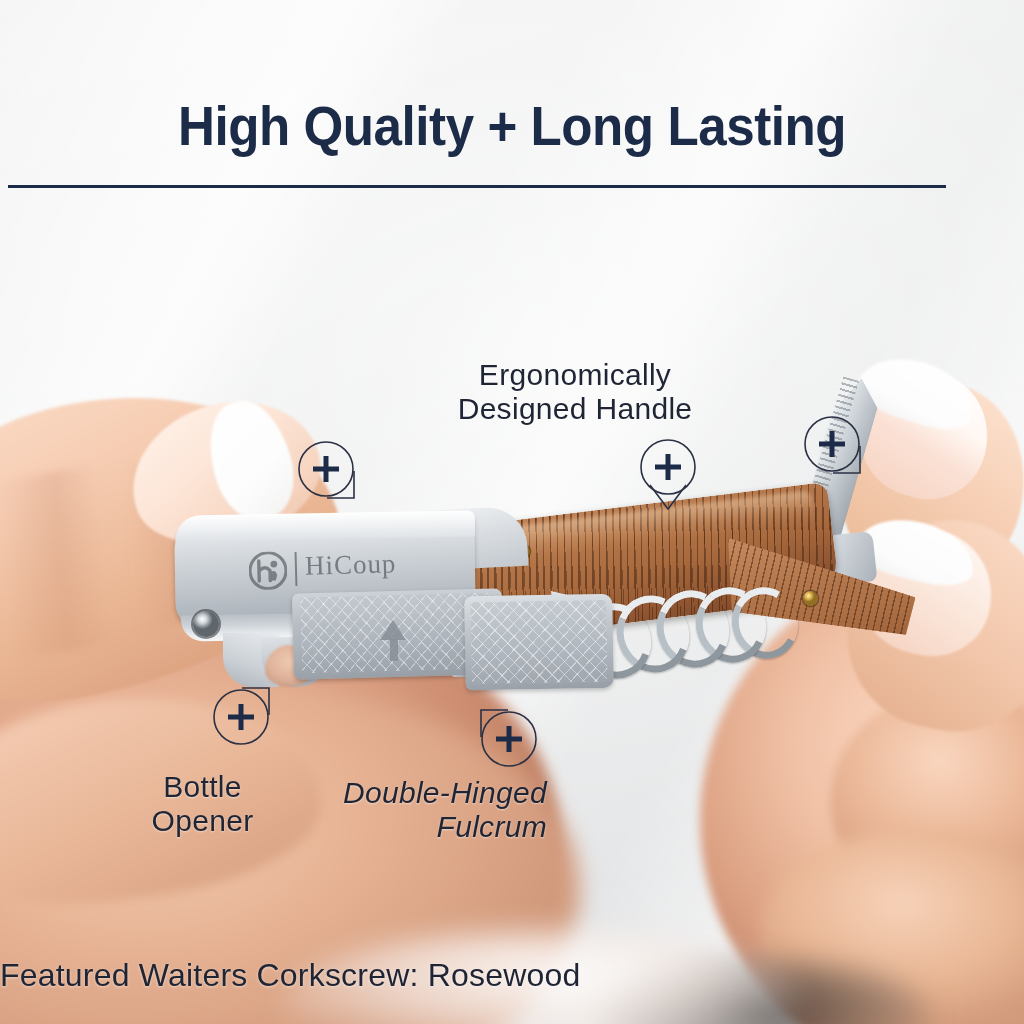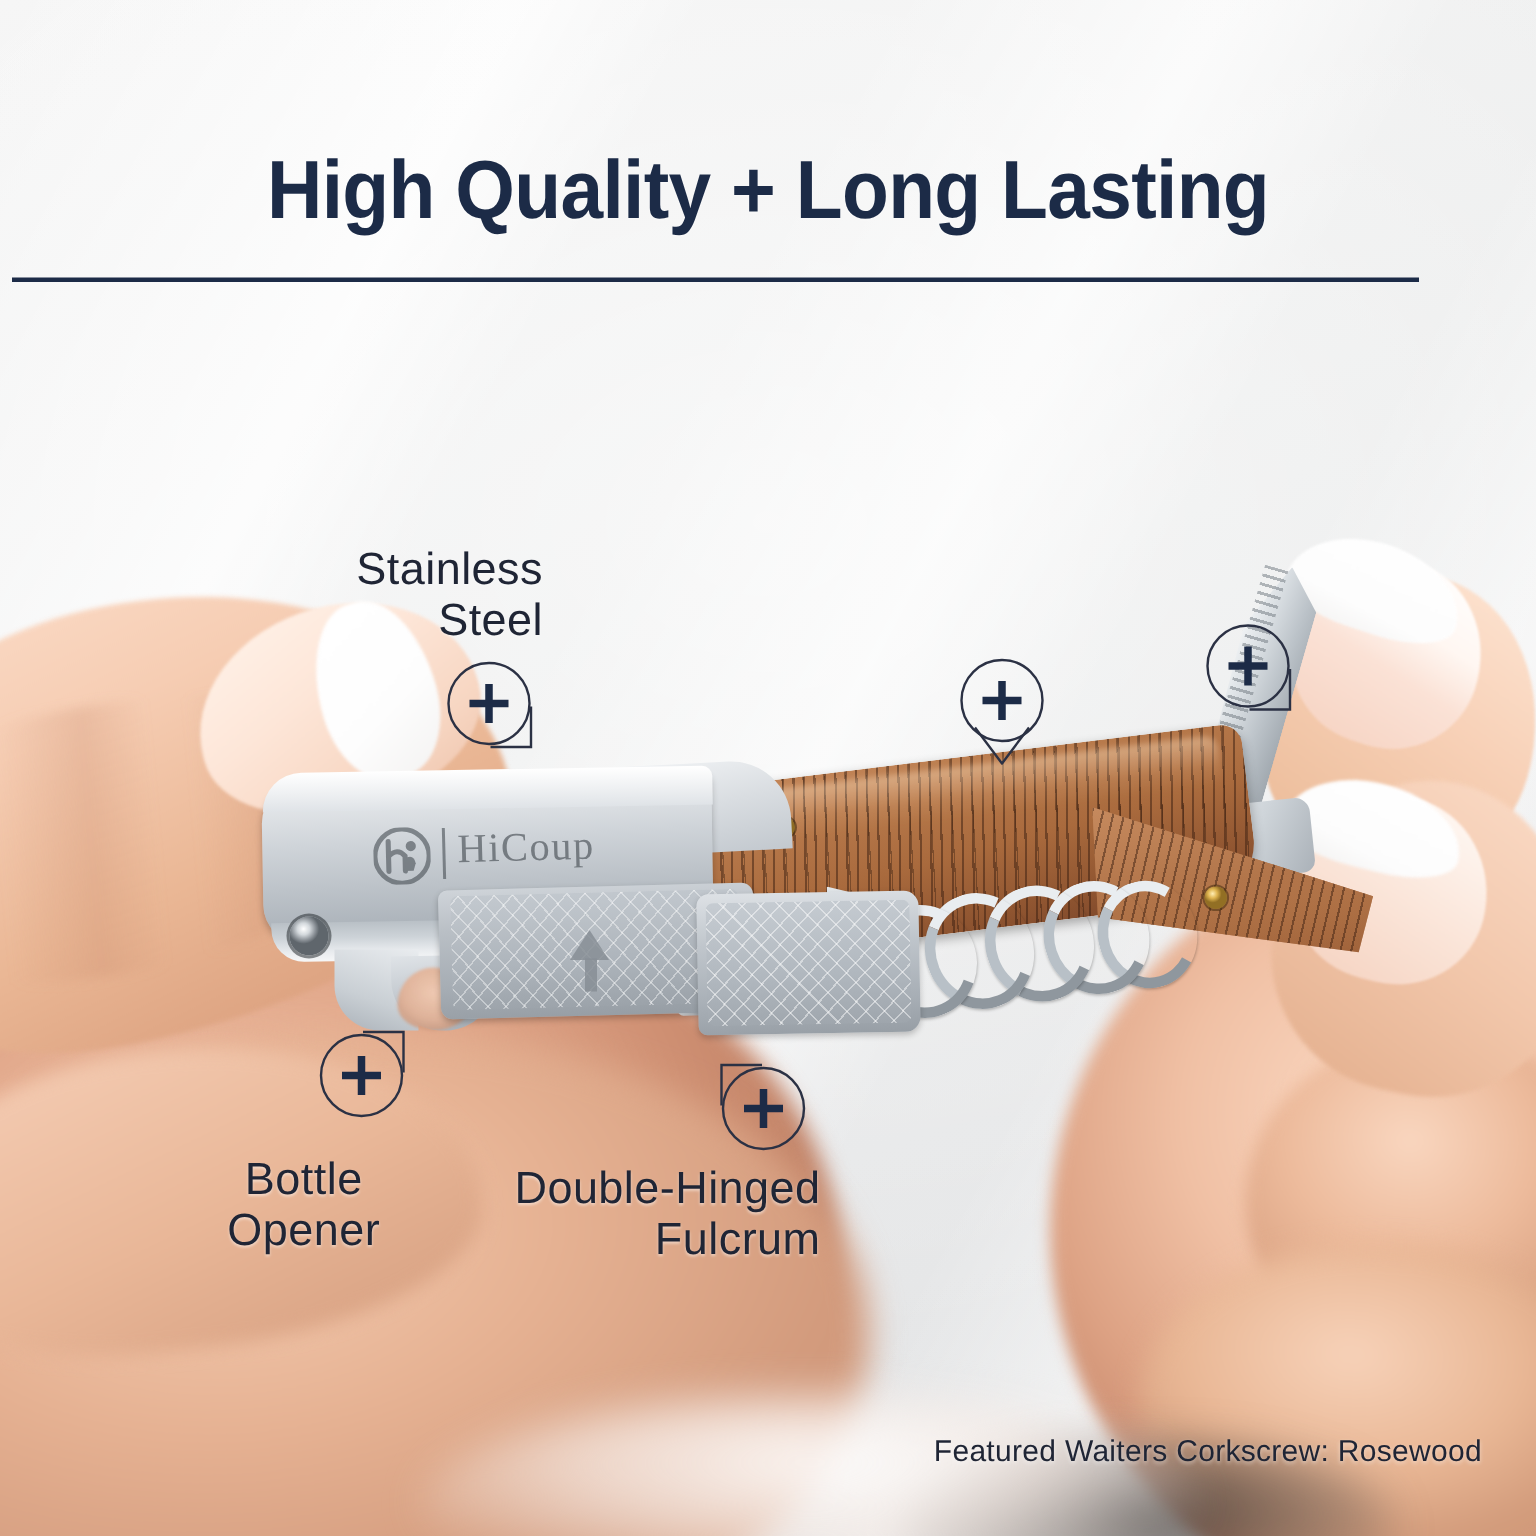--- a/index.html
+++ b/index.html
@@ -328,27 +328,27 @@
   #lbl-ergo{left:440px;top:358px;width:270px;text-align:center;}
   #mk-ergo{left:638px;top:437px;}
 
   #lbl-serrated{left:680px;top:337px;width:186px;text-align:right;}
   #mk-serrated{left:803px;top:415px;}
 
   #mk-bottle{left:212px;top:686px;}
   #lbl-bottle{left:120px;top:770px;width:165px;text-align:center;}
 
   #mk-fulcrum{left:478px;top:708px;}
-  #lbl-fulcrum{left:310px;top:776px;width:237px;text-align:right;}
+  #lbl-fulcrum{left:310px;top:776px;width:237px;text-align:right;font-style:italic;}
 
   
   #caption{
-    position:absolute;left:0;top:957px;width:988px;text-align:right;
+    position:absolute;left:0;top:957px;width:988px;
     font-family:"Liberation Sans", sans-serif;
-    font-weight:300;font-size:20px;color:#1f2535;letter-spacing:.2px;
+    font-weight:300;font-size:32px;color:#1f2535;letter-spacing:.2px;
     text-shadow:0 1px 3px rgba(255,255,255,.5);
   }
 </style>
 </head>
 <body>
 
 <div id="stage">
 
   <div class="bg-base"></div>
   <div class="bg-vign"></div>
@@ -421,30 +421,30 @@
     <div id="logo-div"></div>
     <div id="logo-word">HiCoup</div>
   </div>
 
   <div class="skin" id="fg-dark-bottom"></div>
   <div class="skin" id="fg-blur-bottom"></div>
 
   <div id="headline">High Quality + Long Lasting</div>
   <div id="rule"></div>
 
-  <div class="callout-label" id="lbl-stainless">Stainless
-Steel</div>
   <div class="marker" id="mk-stainless">
     <svg viewBox="0 0 60 60" width="60" height="60" aria-hidden="true">
       <path d="M30 58 L57 58 L57 31" fill="none" stroke="#2b3144" stroke-width="1.6"></path>
       <circle cx="29" cy="29" r="27" fill="none" stroke="#2b3144" stroke-width="1.6"></circle>
       <path d="M29 16 L29 42 M16 29 L42 29" stroke="#1c2b47" stroke-width="5" stroke-linecap="butt"></path>
     </svg>
   </div>
 
+  <div class="callout-label" id="lbl-ergo">Ergonomically
+Designed Handle</div>
   <div class="marker" id="mk-ergo">
     <svg viewBox="0 0 60 76" width="60" height="76" aria-hidden="true">
       <path d="M12 48 L30 72 L48 48" fill="none" stroke="#2b3144" stroke-width="1.6" stroke-linejoin="round"></path>
       <circle cx="30" cy="30" r="27" fill="none" stroke="#2b3144" stroke-width="1.6"></circle>
       <path d="M30 17 L30 43 M17 30 L43 30" stroke="#1c2b47" stroke-width="5"></path>
     </svg>
   </div>
 
   <div class="marker" id="mk-serrated">
     <svg viewBox="0 0 60 60" width="60" height="60" aria-hidden="true">

